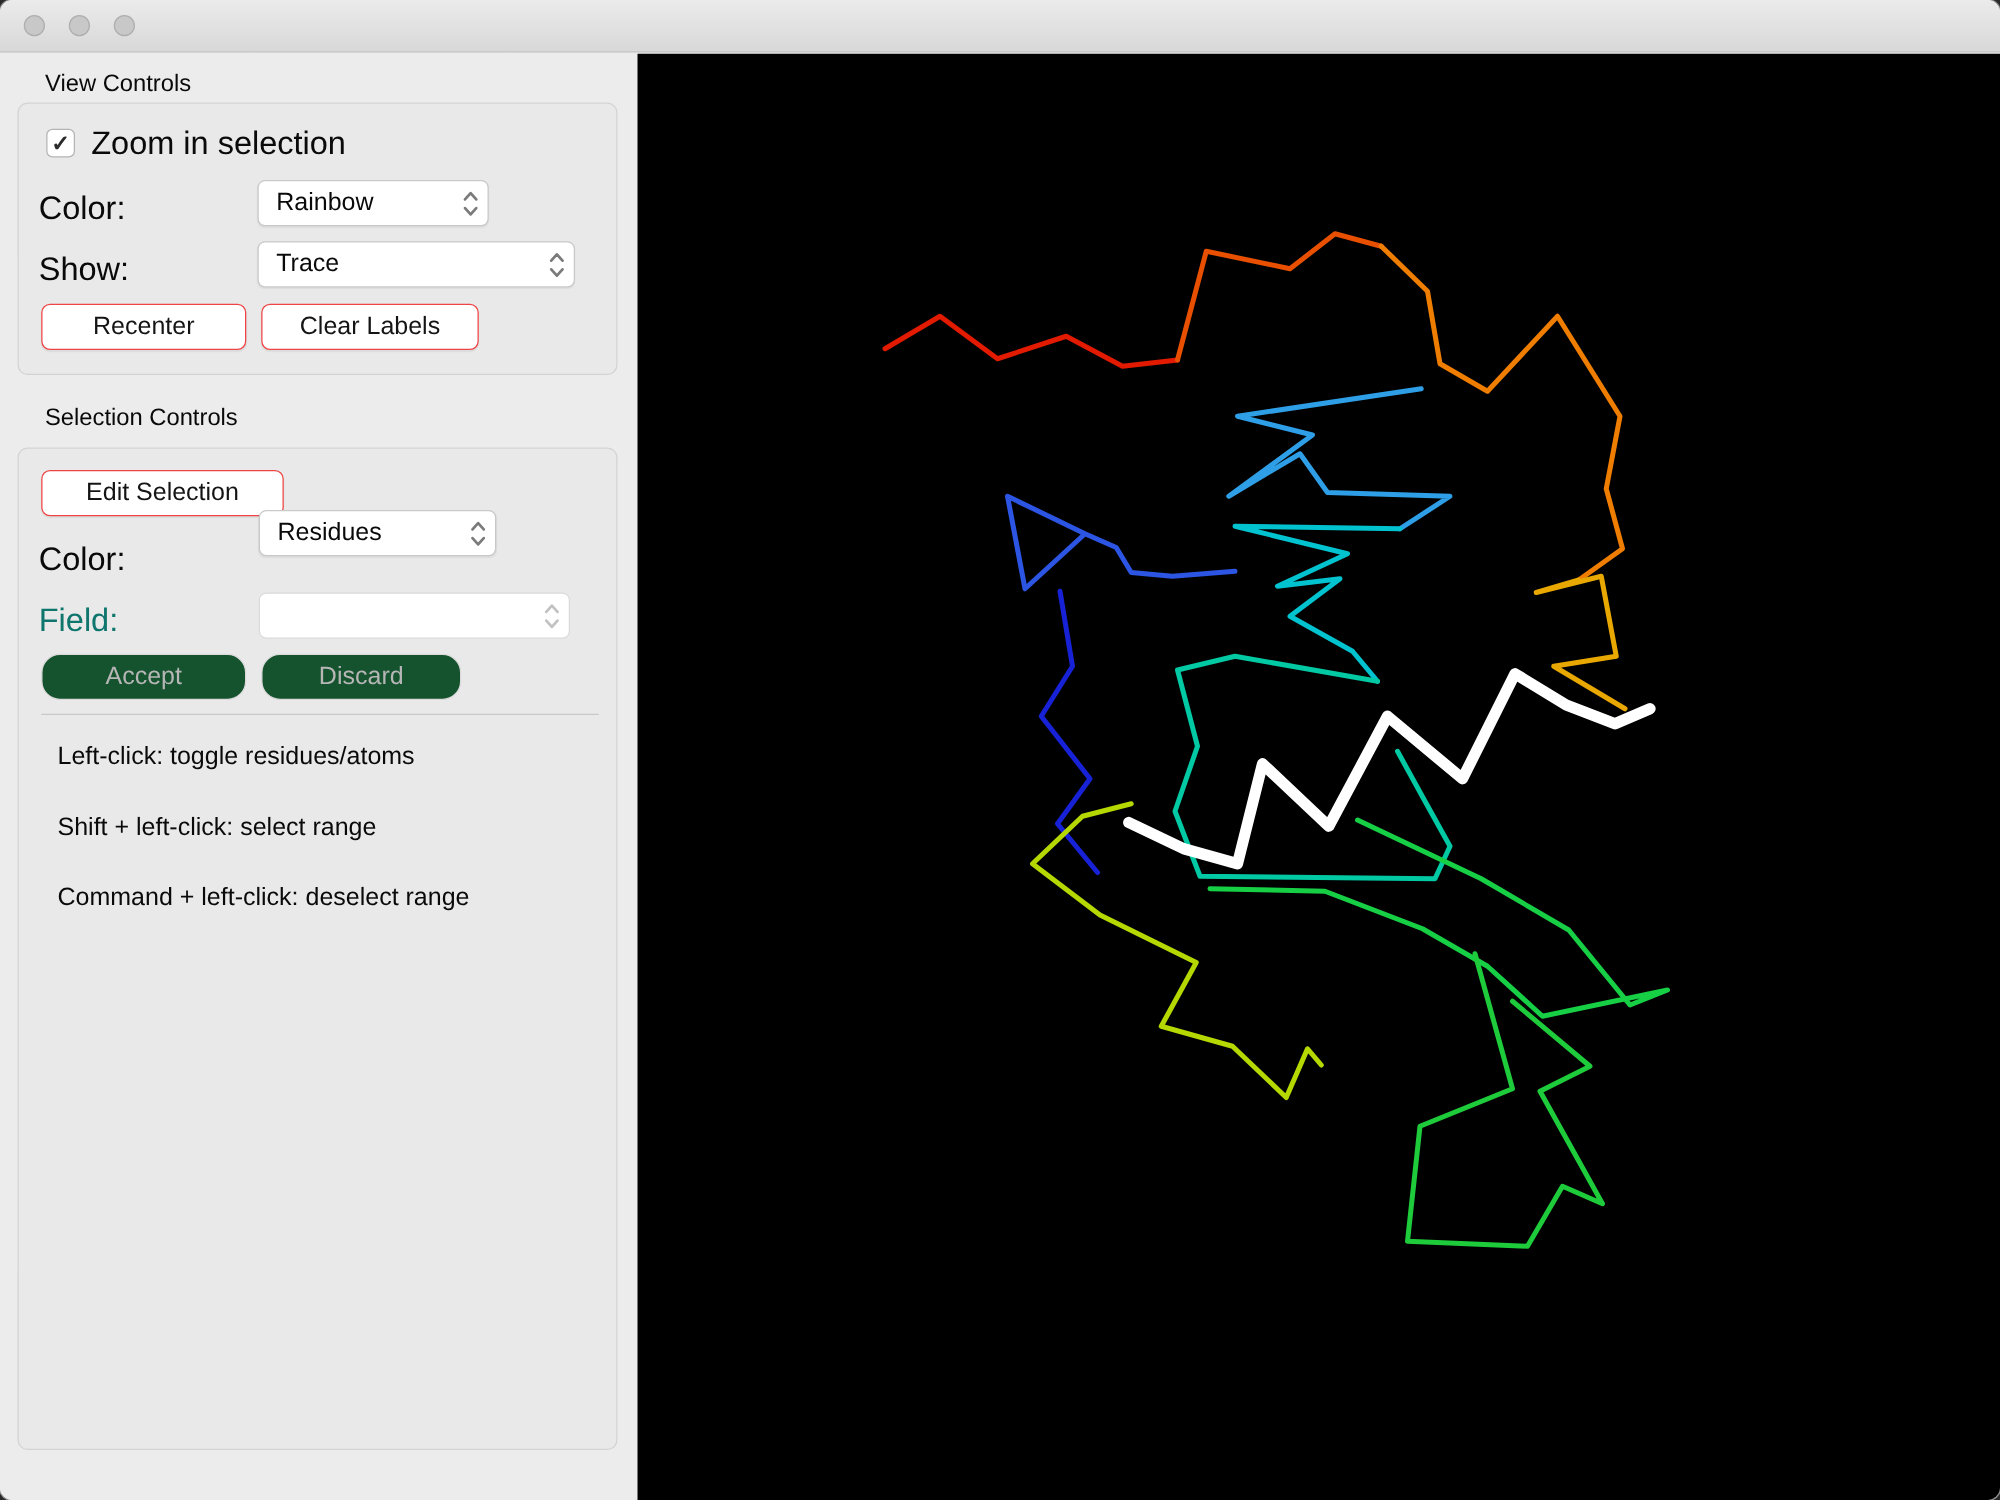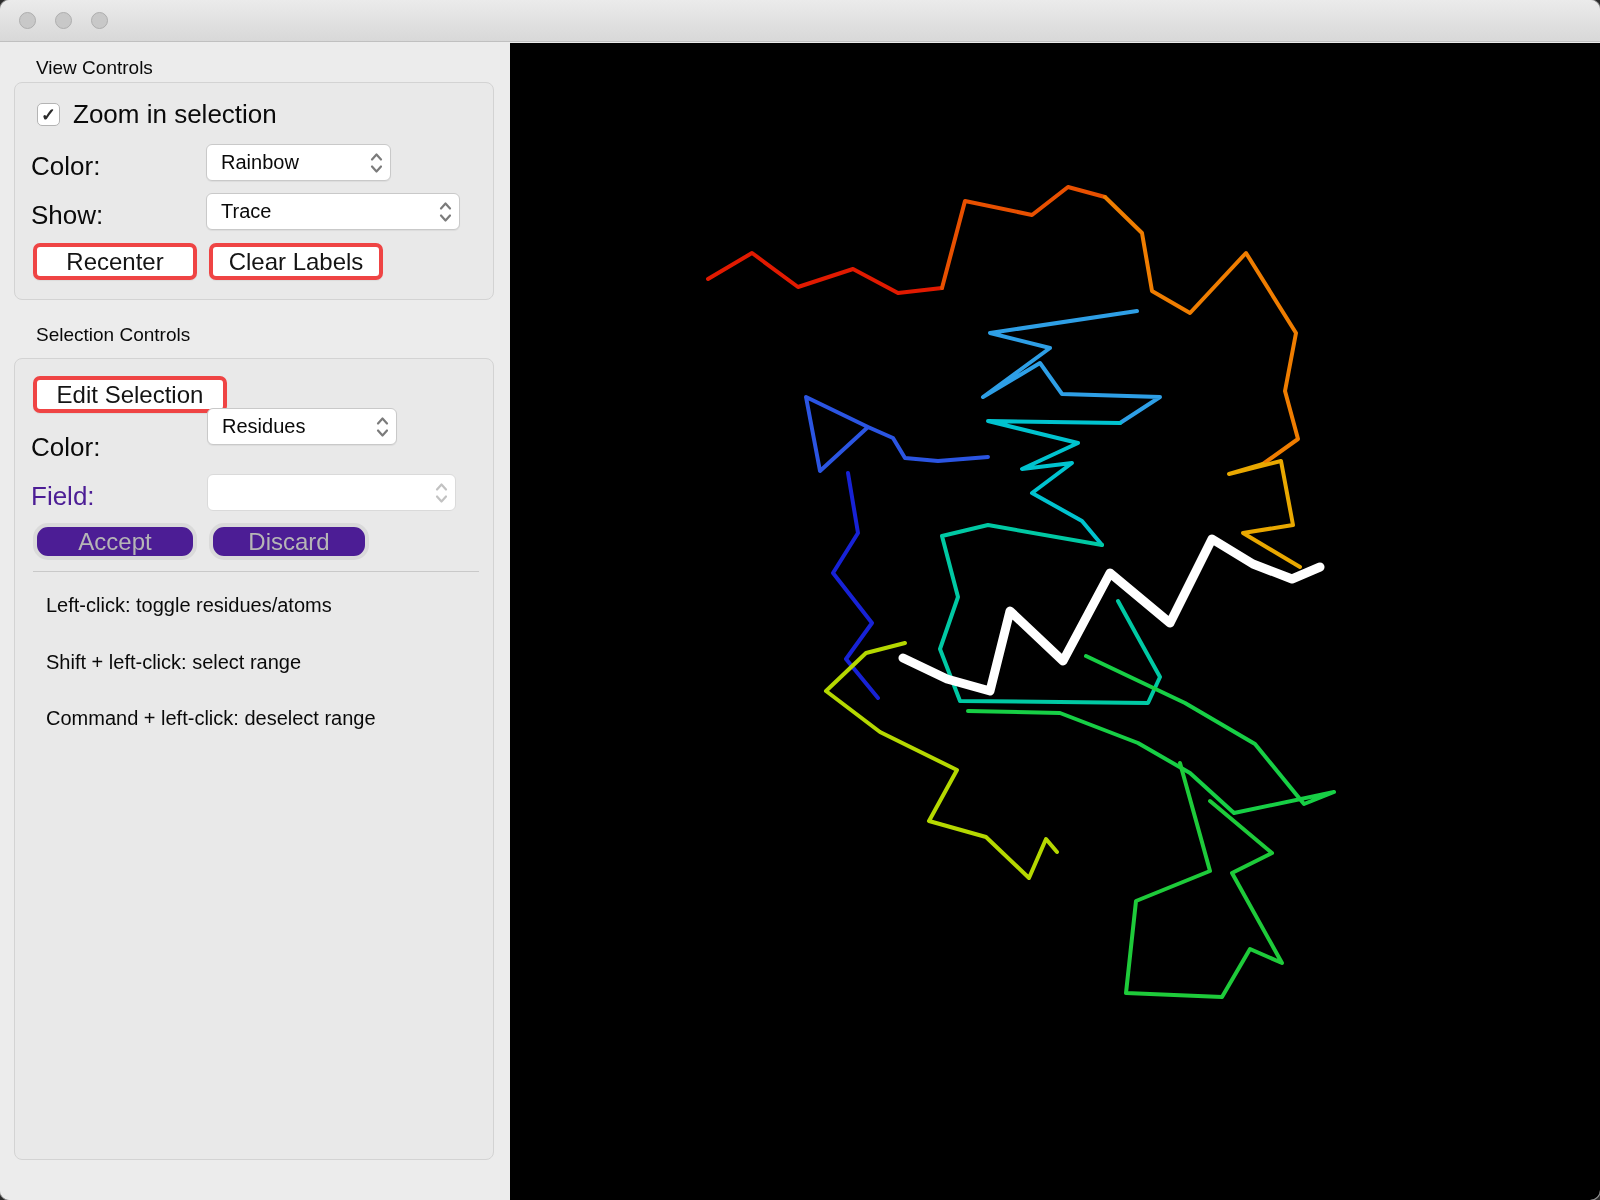--- a/index.html
+++ b/index.html
@@ -36,40 +36,40 @@
 
   .checkbox-row{position:absolute;left:22px;top:16px;display:flex;align-items:center;cursor:default;}
   .checkbox{
     width:23px;height:23px;background:#fff;border:1px solid #b4b4b4;border-radius:5px;
     box-sizing:border-box;display:flex;align-items:center;justify-content:center;
   }
   .check{font-size:18px;font-weight:700;color:#2b2b2b;line-height:1;}
   .checkbox-label{margin-left:13px;font-size:26px;color:#0a0a0a;}
 
   .row-label{position:absolute;left:16px;font-size:26px;color:#0a0a0a;}
-  .row-label.disabled{color:#4c1d95;}
+  .row-label.disabled{color:#0f766e;}
 
   .popup{
     position:absolute;height:37px;background:#fff;border:1px solid #c9c9c9;border-radius:6px;
     display:flex;align-items:center;padding-left:14px;box-sizing:border-box;
     font-size:20px;color:#0a0a0a;box-shadow:0 1px 1px rgba(0,0,0,.06);
   }
   .popup .stepper{
     position:absolute;right:6px;top:50%;transform:translateY(-50%);
     color:#7b7b7b;display:flex;align-items:center;
   }
   .popup.disabled{border-color:#dadada;box-shadow:none;}
   .popup.disabled .stepper{color:#c2c2c2;}
 
   .btn{
-    position:absolute;height:37px;background:#fff;border:4px solid #ef4444;border-radius:7px;
-    font-size:24px;color:#141414;font-family:inherit;box-sizing:border-box;
+    position:absolute;height:37px;background:#fff;border:1px solid #ef4444;border-radius:7px;
+    font-size:20px;color:#141414;font-family:inherit;box-sizing:border-box;
     box-shadow:0 1px 1px rgba(0,0,0,.06);padding:0;
   }
-  .btn.disabled{color:#b6b6b6;border-color:#dadada;background:#4c1d95;box-shadow:none;border-radius:15px;}
+  .btn.disabled{color:#b6b6b6;border-color:#dadada;background:#14532d;box-shadow:none;border-radius:15px;}
 
   .divider{position:absolute;left:18px;width:446px;height:1px;background:#c9c9c9;}
   .help-line{position:absolute;left:31px;font-size:20px;color:#0a0a0a;white-space:nowrap;}
 
   
   .canvas{position:absolute;left:510px;top:43px;right:0;bottom:0;background:#000;}
   .canvas svg{display:block;width:100%;height:100%;}
 </style>
 </head>
 <body>

